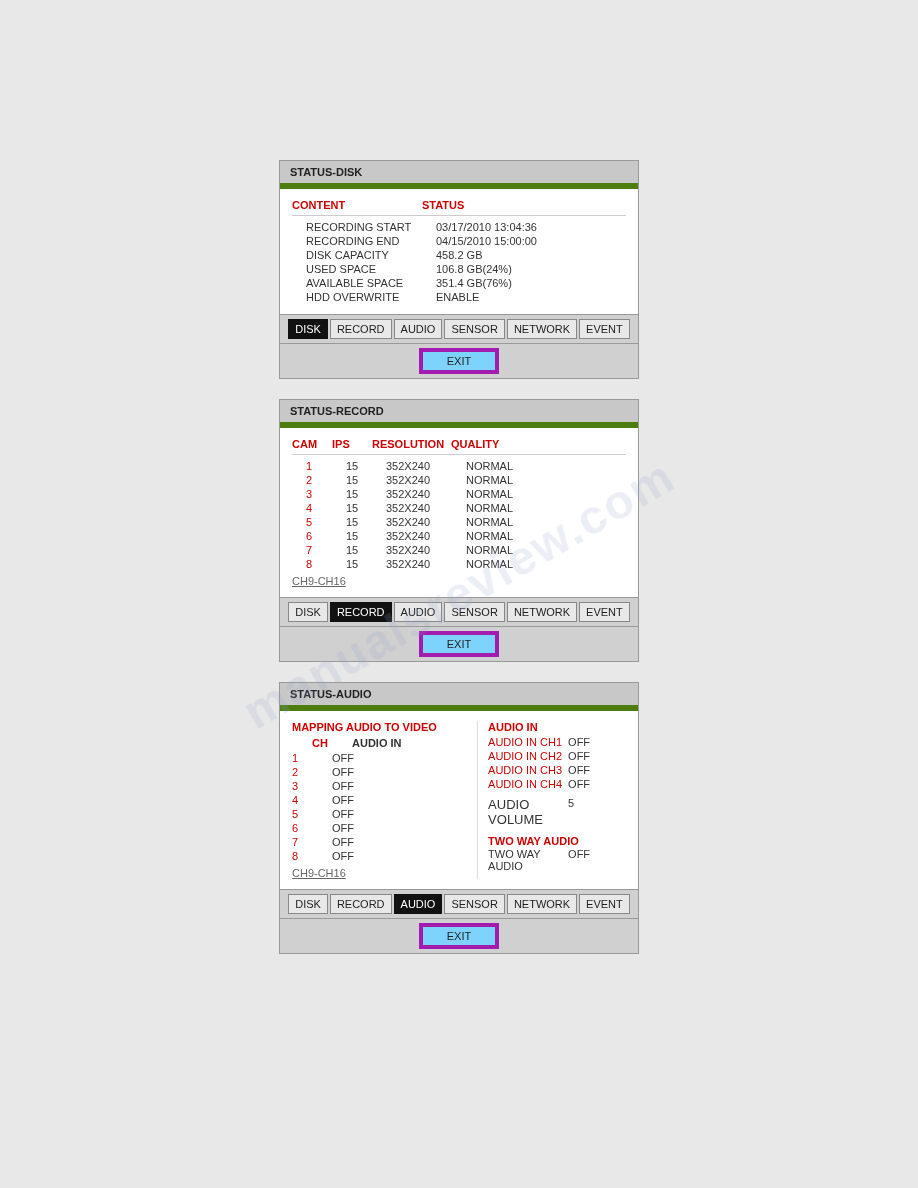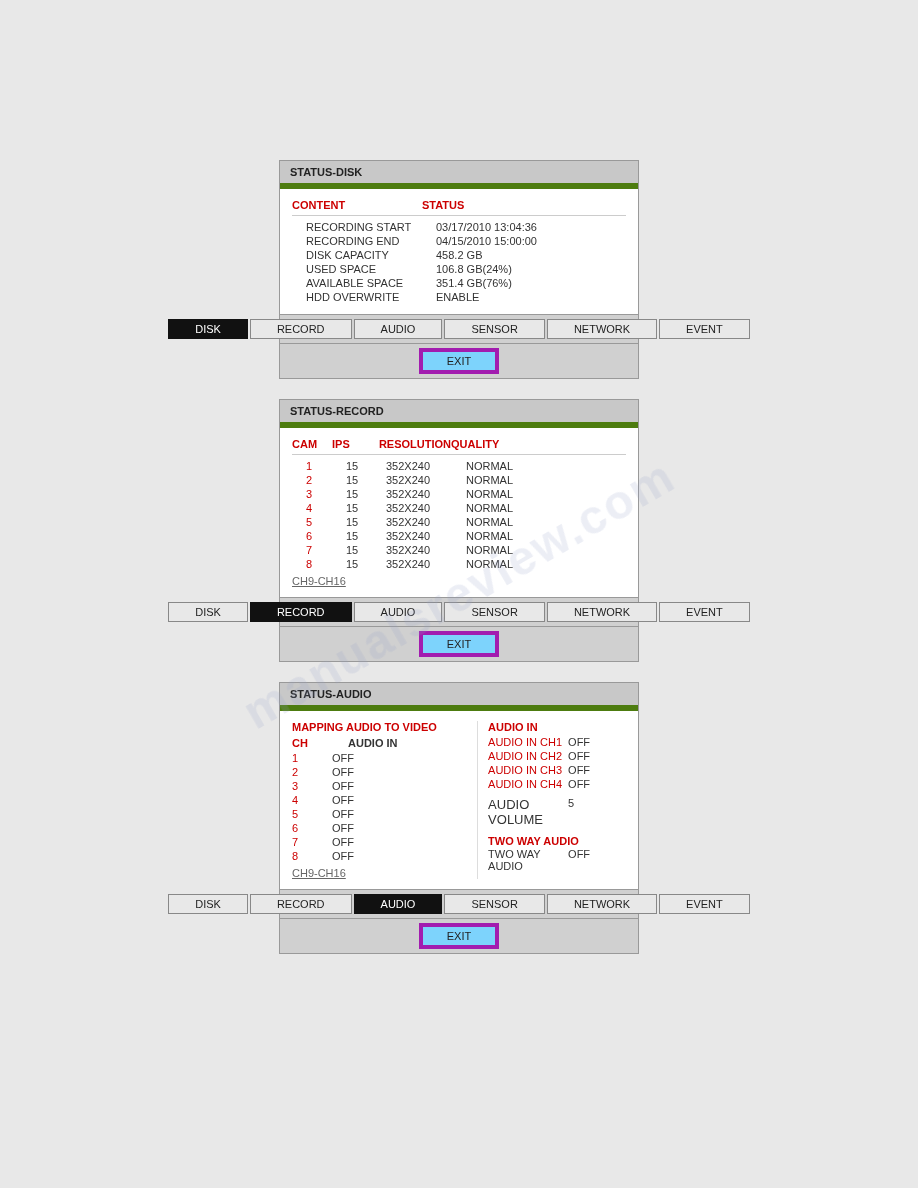--- a/index.html
+++ b/index.html
@@ -53,21 +53,21 @@
       display: flex;
       padding: 1px 14px;
     }
 
     .col-content { width: 130px; color: #333; font-size: 11px; }
     .col-status { width: 160px; color: #333; font-size: 11px; }
 
     
     .rec-col-cam { width: 40px; color: #cc0000; font-weight: bold; }
     .rec-col-ips { width: 40px; color: #cc0000; font-weight: bold; }
-    .rec-col-res { width: 79px; color: #cc0000; font-weight: bold; text-align: right; }
+    .rec-col-res { width: 79px; color: #cc0000; font-weight: bold; }
     .rec-col-qual { width: 80px; color: #cc0000; font-weight: bold; }
 
     .rec-data-cam { width: 40px; color: #cc0000; }
     .rec-data-ips { width: 40px; color: #333; }
     .rec-data-res { width: 80px; color: #333; }
     .rec-data-qual { width: 80px; color: #333; }
 
     .ch-link {
       color: #666;
       font-size: 11px;
@@ -80,21 +80,21 @@
     .nav-bar {
       background: #d0d0d0;
       border-top: 1px solid #999;
       display: flex;
       justify-content: center;
       padding: 4px 8px;
       gap: 2px;
     }
 
     .nav-btn {
-      padding: 3px 26px;
+      padding: 3px 6px;
       font-size: 11px;
       border: 1px solid #888;
       background: #e8e8e8;
       cursor: pointer;
       color: #222;
     }
 
     .nav-btn.active {
       background: #111;
       color: #fff;
@@ -136,22 +136,23 @@
     }
 
     .audio-right {
       width: 160px;
       border-left: 1px solid #ddd;
       padding-left: 10px;
     }
 
     .audio-col-header {
       display: flex;
-      gap: 16px;
+      gap: 0;
       margin-bottom: 2px;
+      margin-left: 20px;
     }
 
     .ach-ch { width: 40px; color: #cc0000; font-weight: bold; font-size: 11px; }
     .ach-in { width: 80px; color: #333; font-weight: bold; font-size: 11px; }
 
     .audio-data-row {
       display: flex;
       padding: 1px 0;
     }
 

